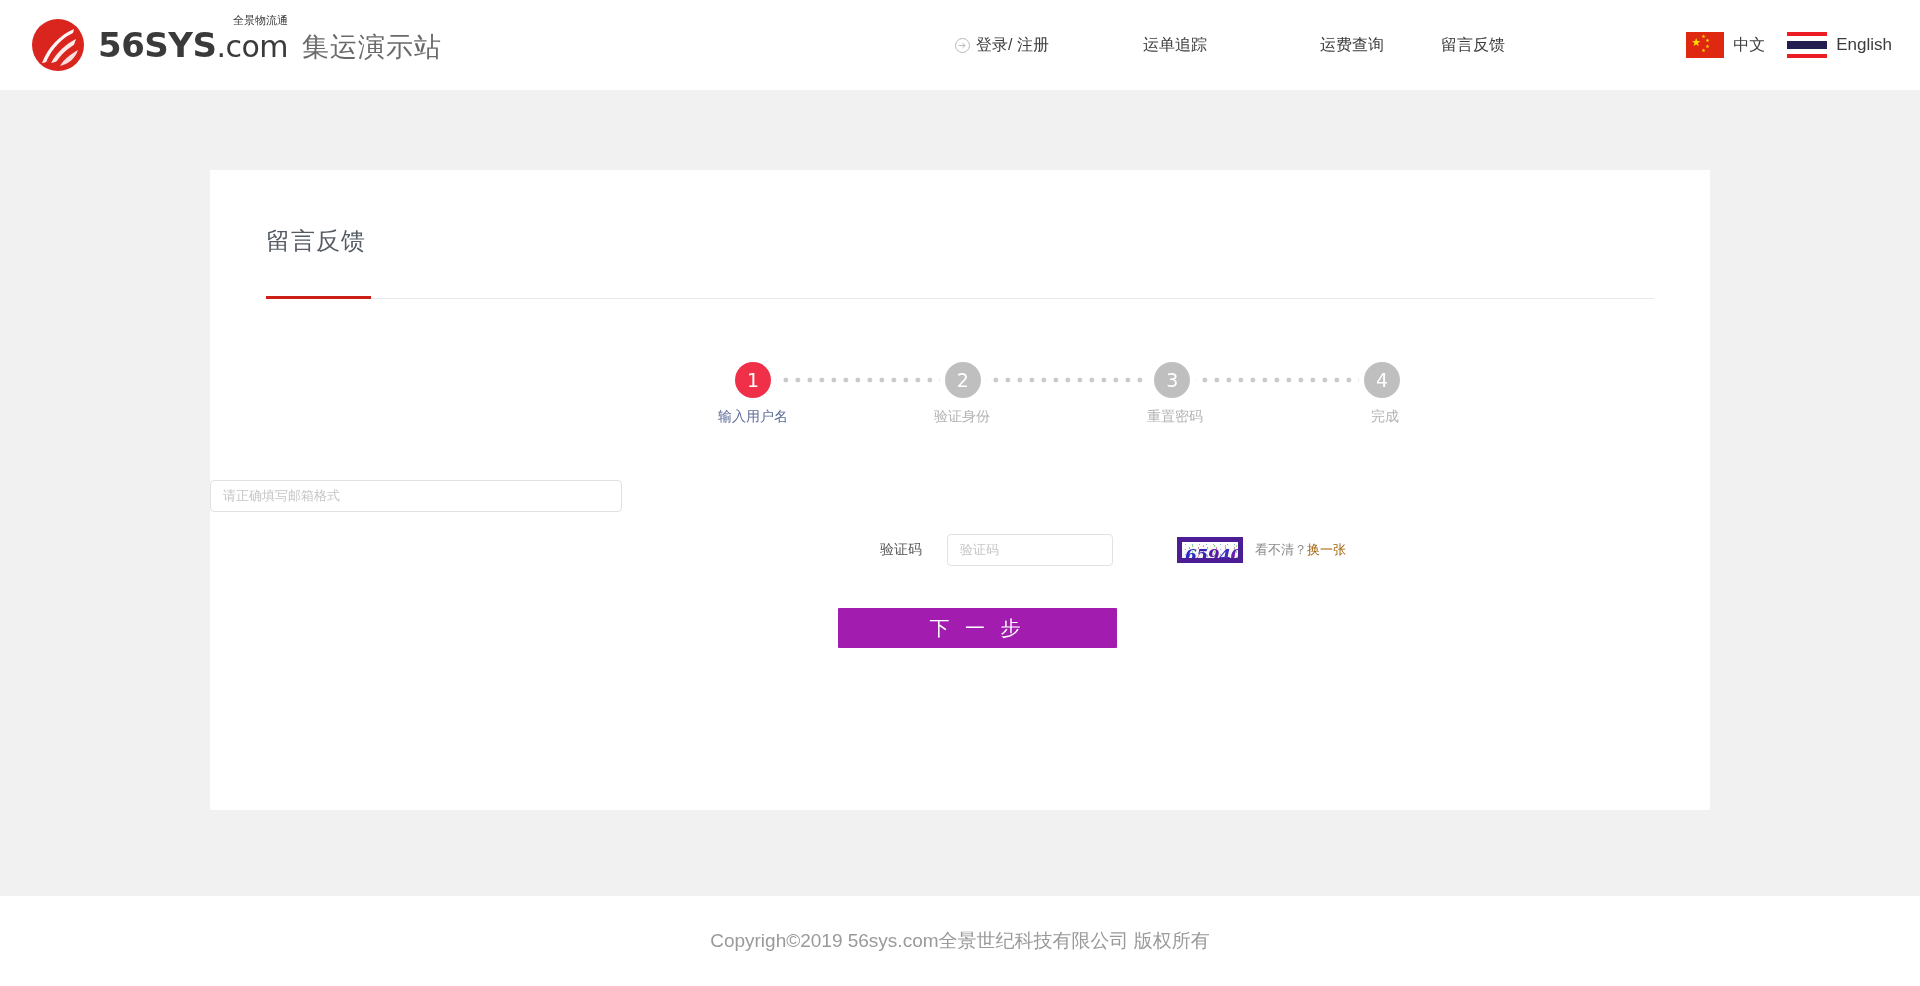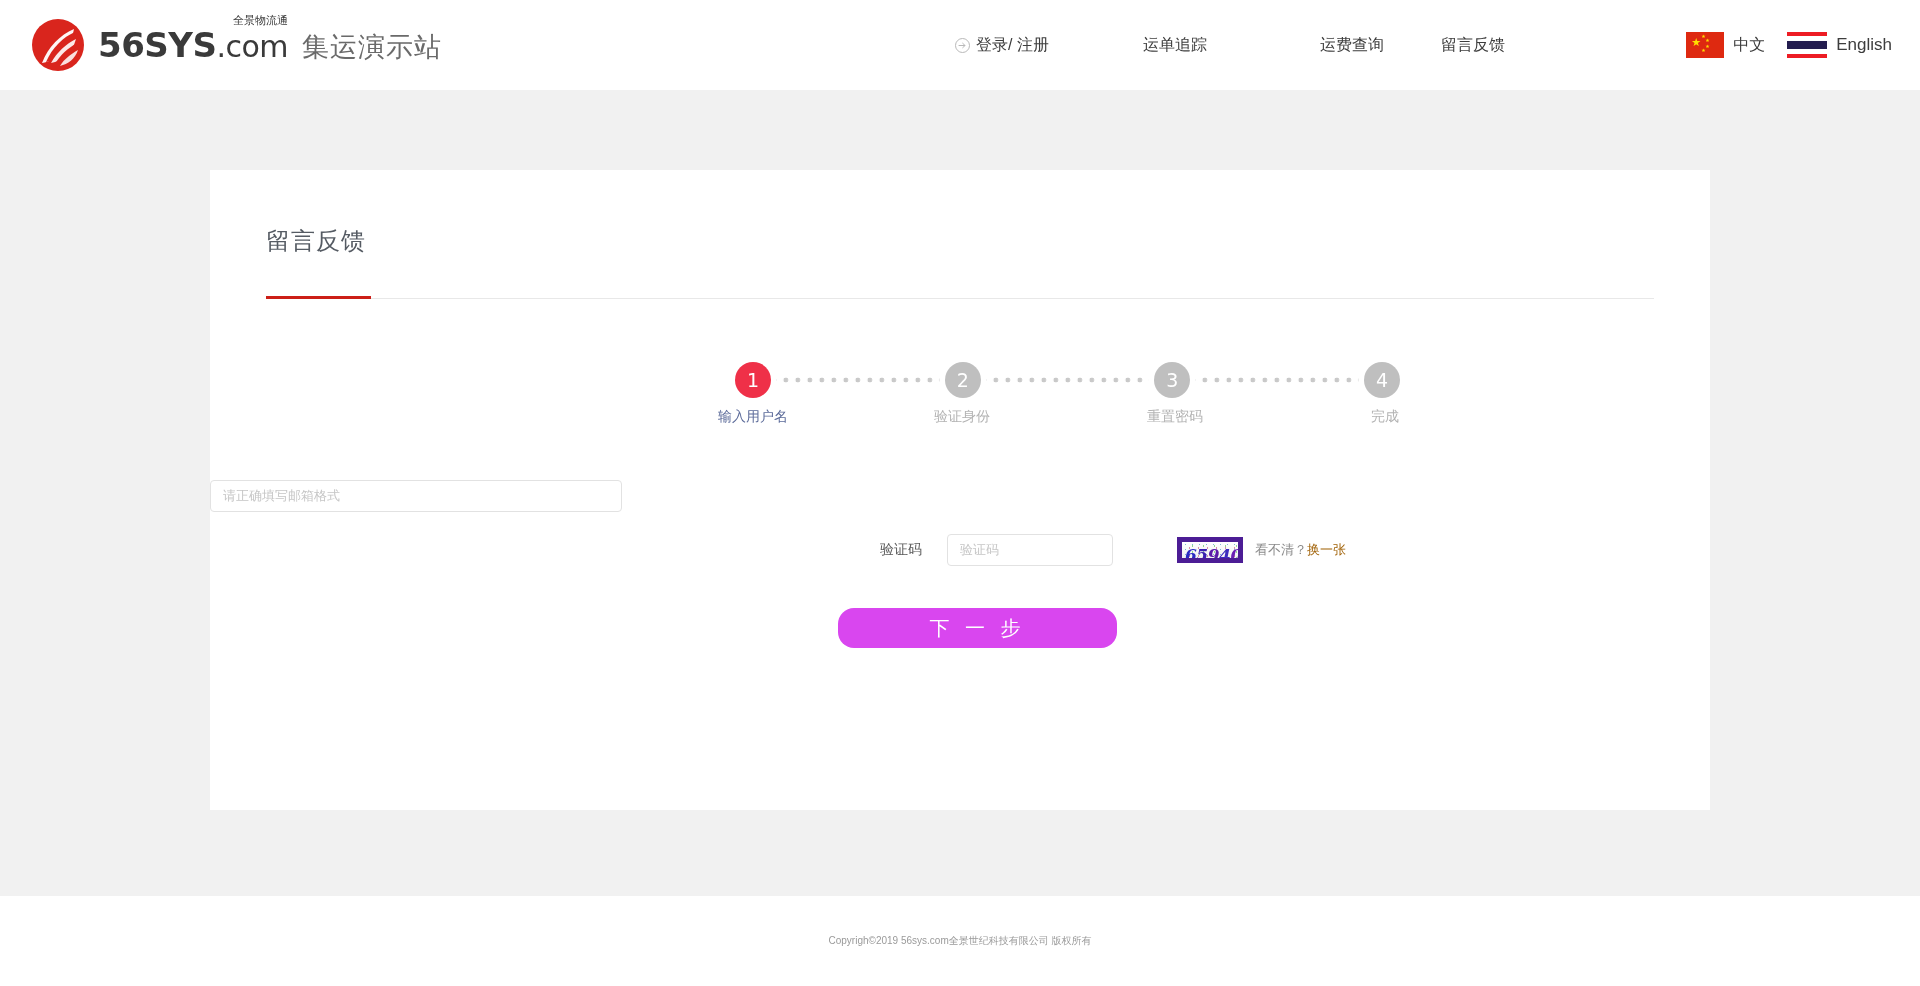--- a/index.html
+++ b/index.html
@@ -296,39 +296,39 @@
 
   .submit-row {
     display: flex;
     justify-content: center;
     margin-top: 42px;
     padding-left: 35px;
   }
   .submit-btn {
     width: 279px;
     height: 40px;
-    background: #d946ef;
+    background: #a21caf;
     color: #ffffff;
     border: none;
-    border-radius: 16px;
+    border-radius: 1px;
     font-size: 20px;
     letter-spacing: 5px;
     cursor: pointer;
     font-family: "Liberation Sans", sans-serif;
   }
 
   
   .footer {
     width: 1920px;
     height: 90px;
     background: #ffffff;
     display: flex;
     align-items: center;
     justify-content: center;
-    font-size: 10px;
+    font-size: 19px;
     color: #9a9a9a;
   }
 </style>
 </head>
 <body>
 
 <div class="header">
 
   <div class="logo-area">
     <div class="logo-mark">

